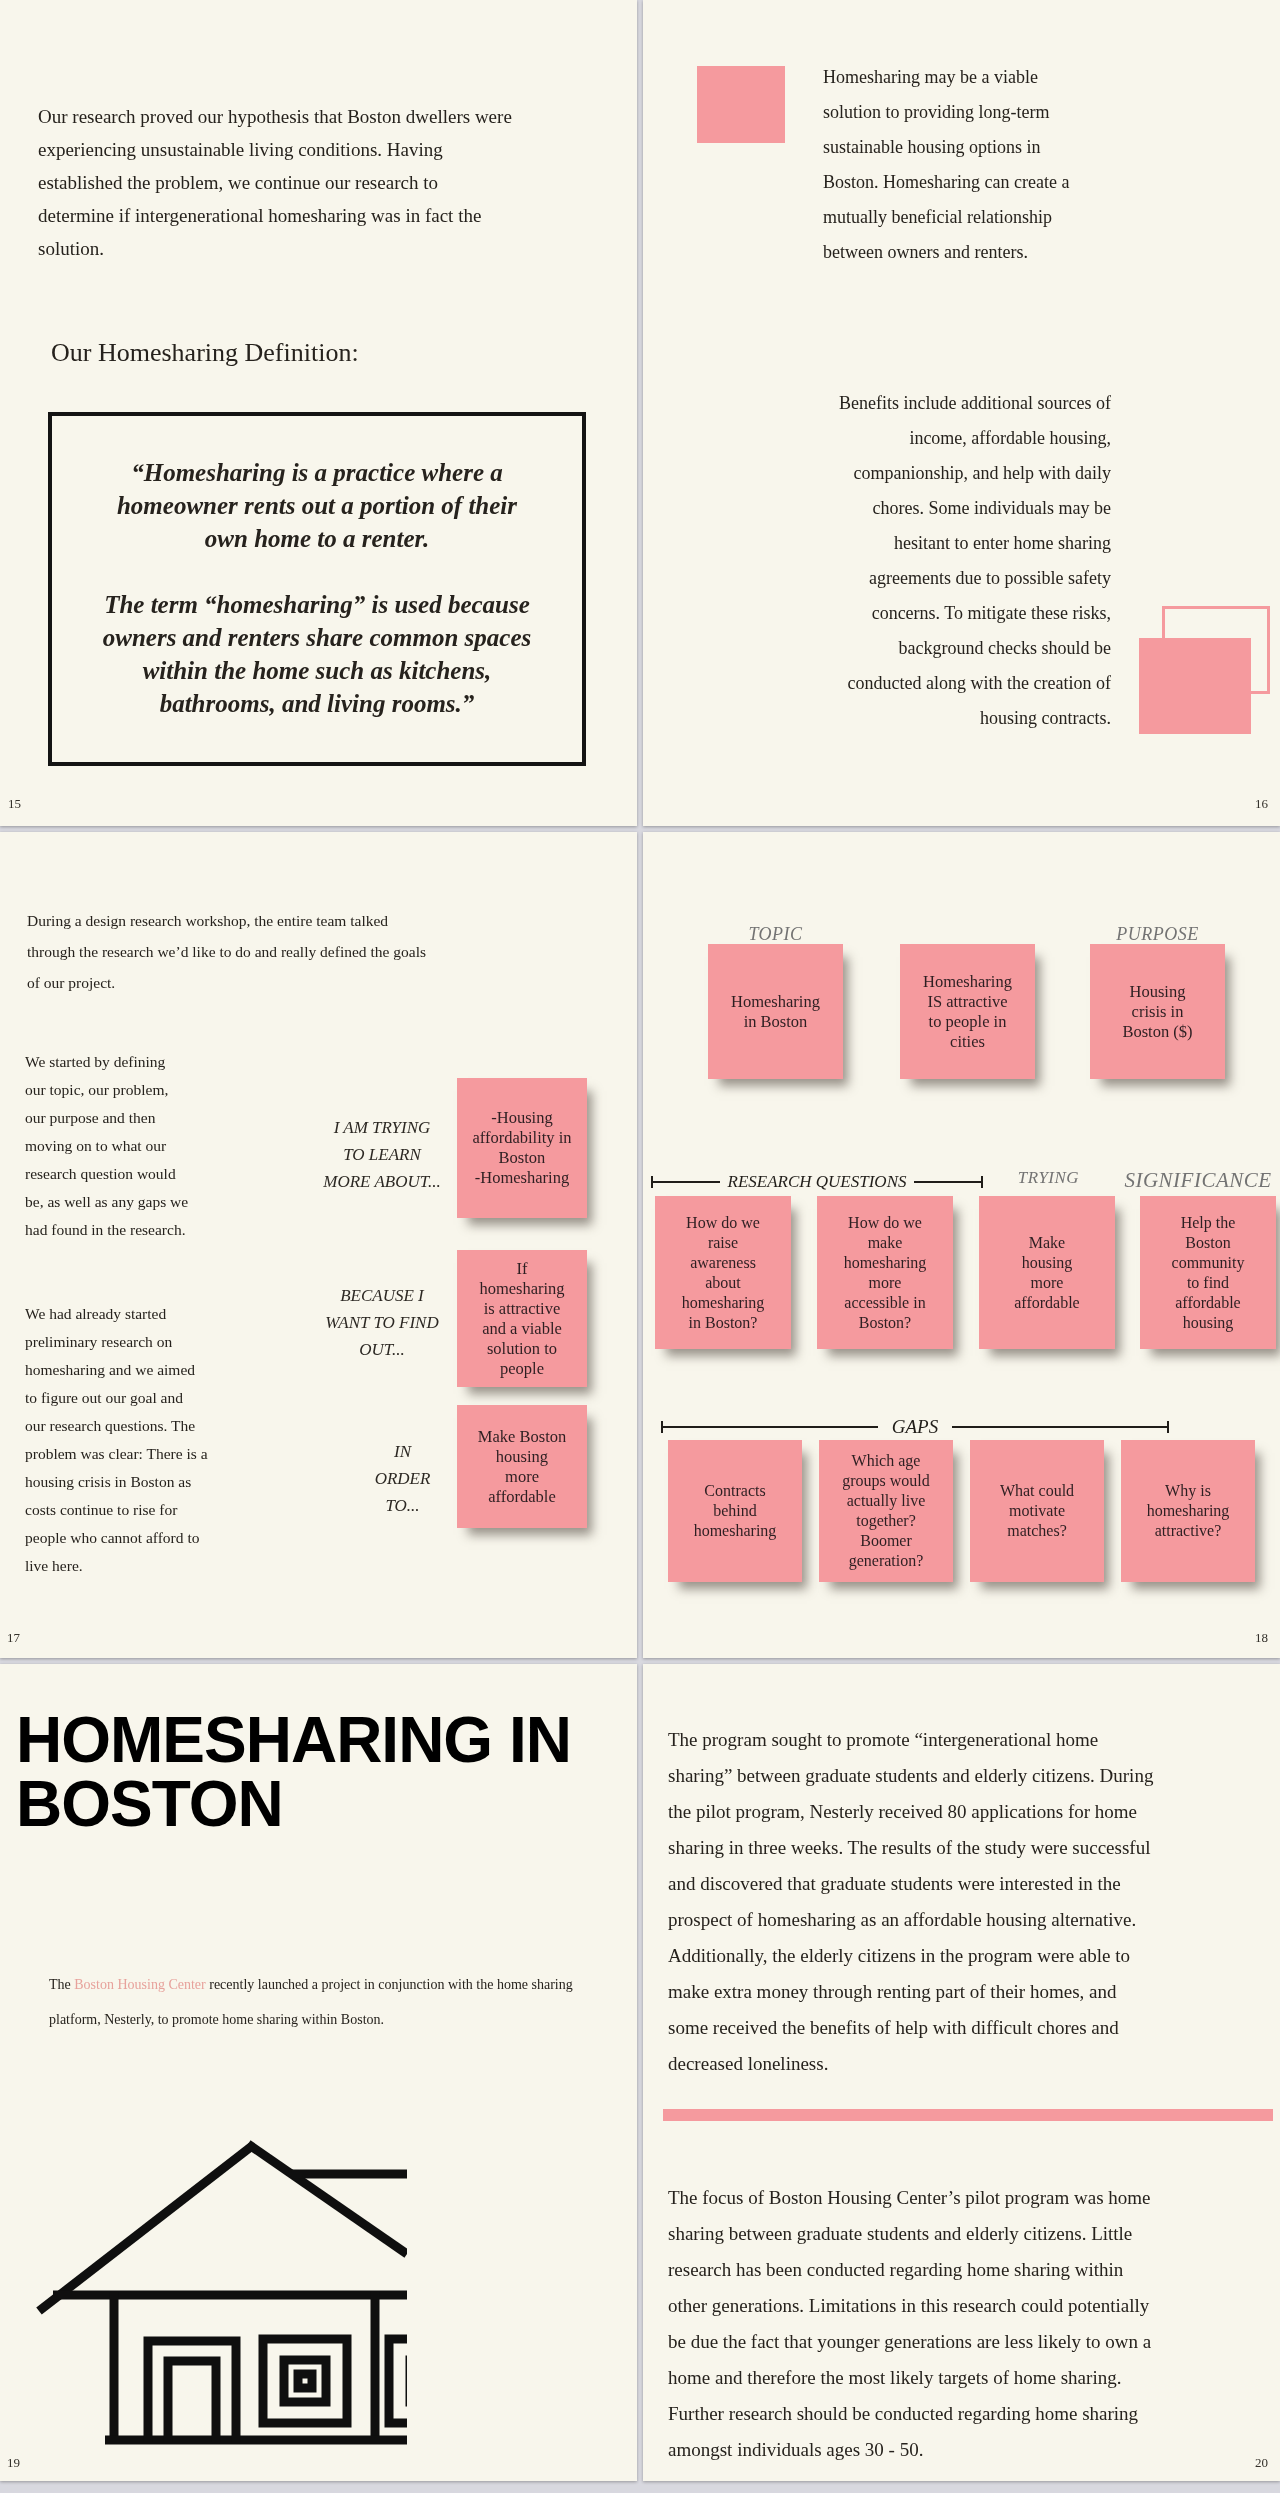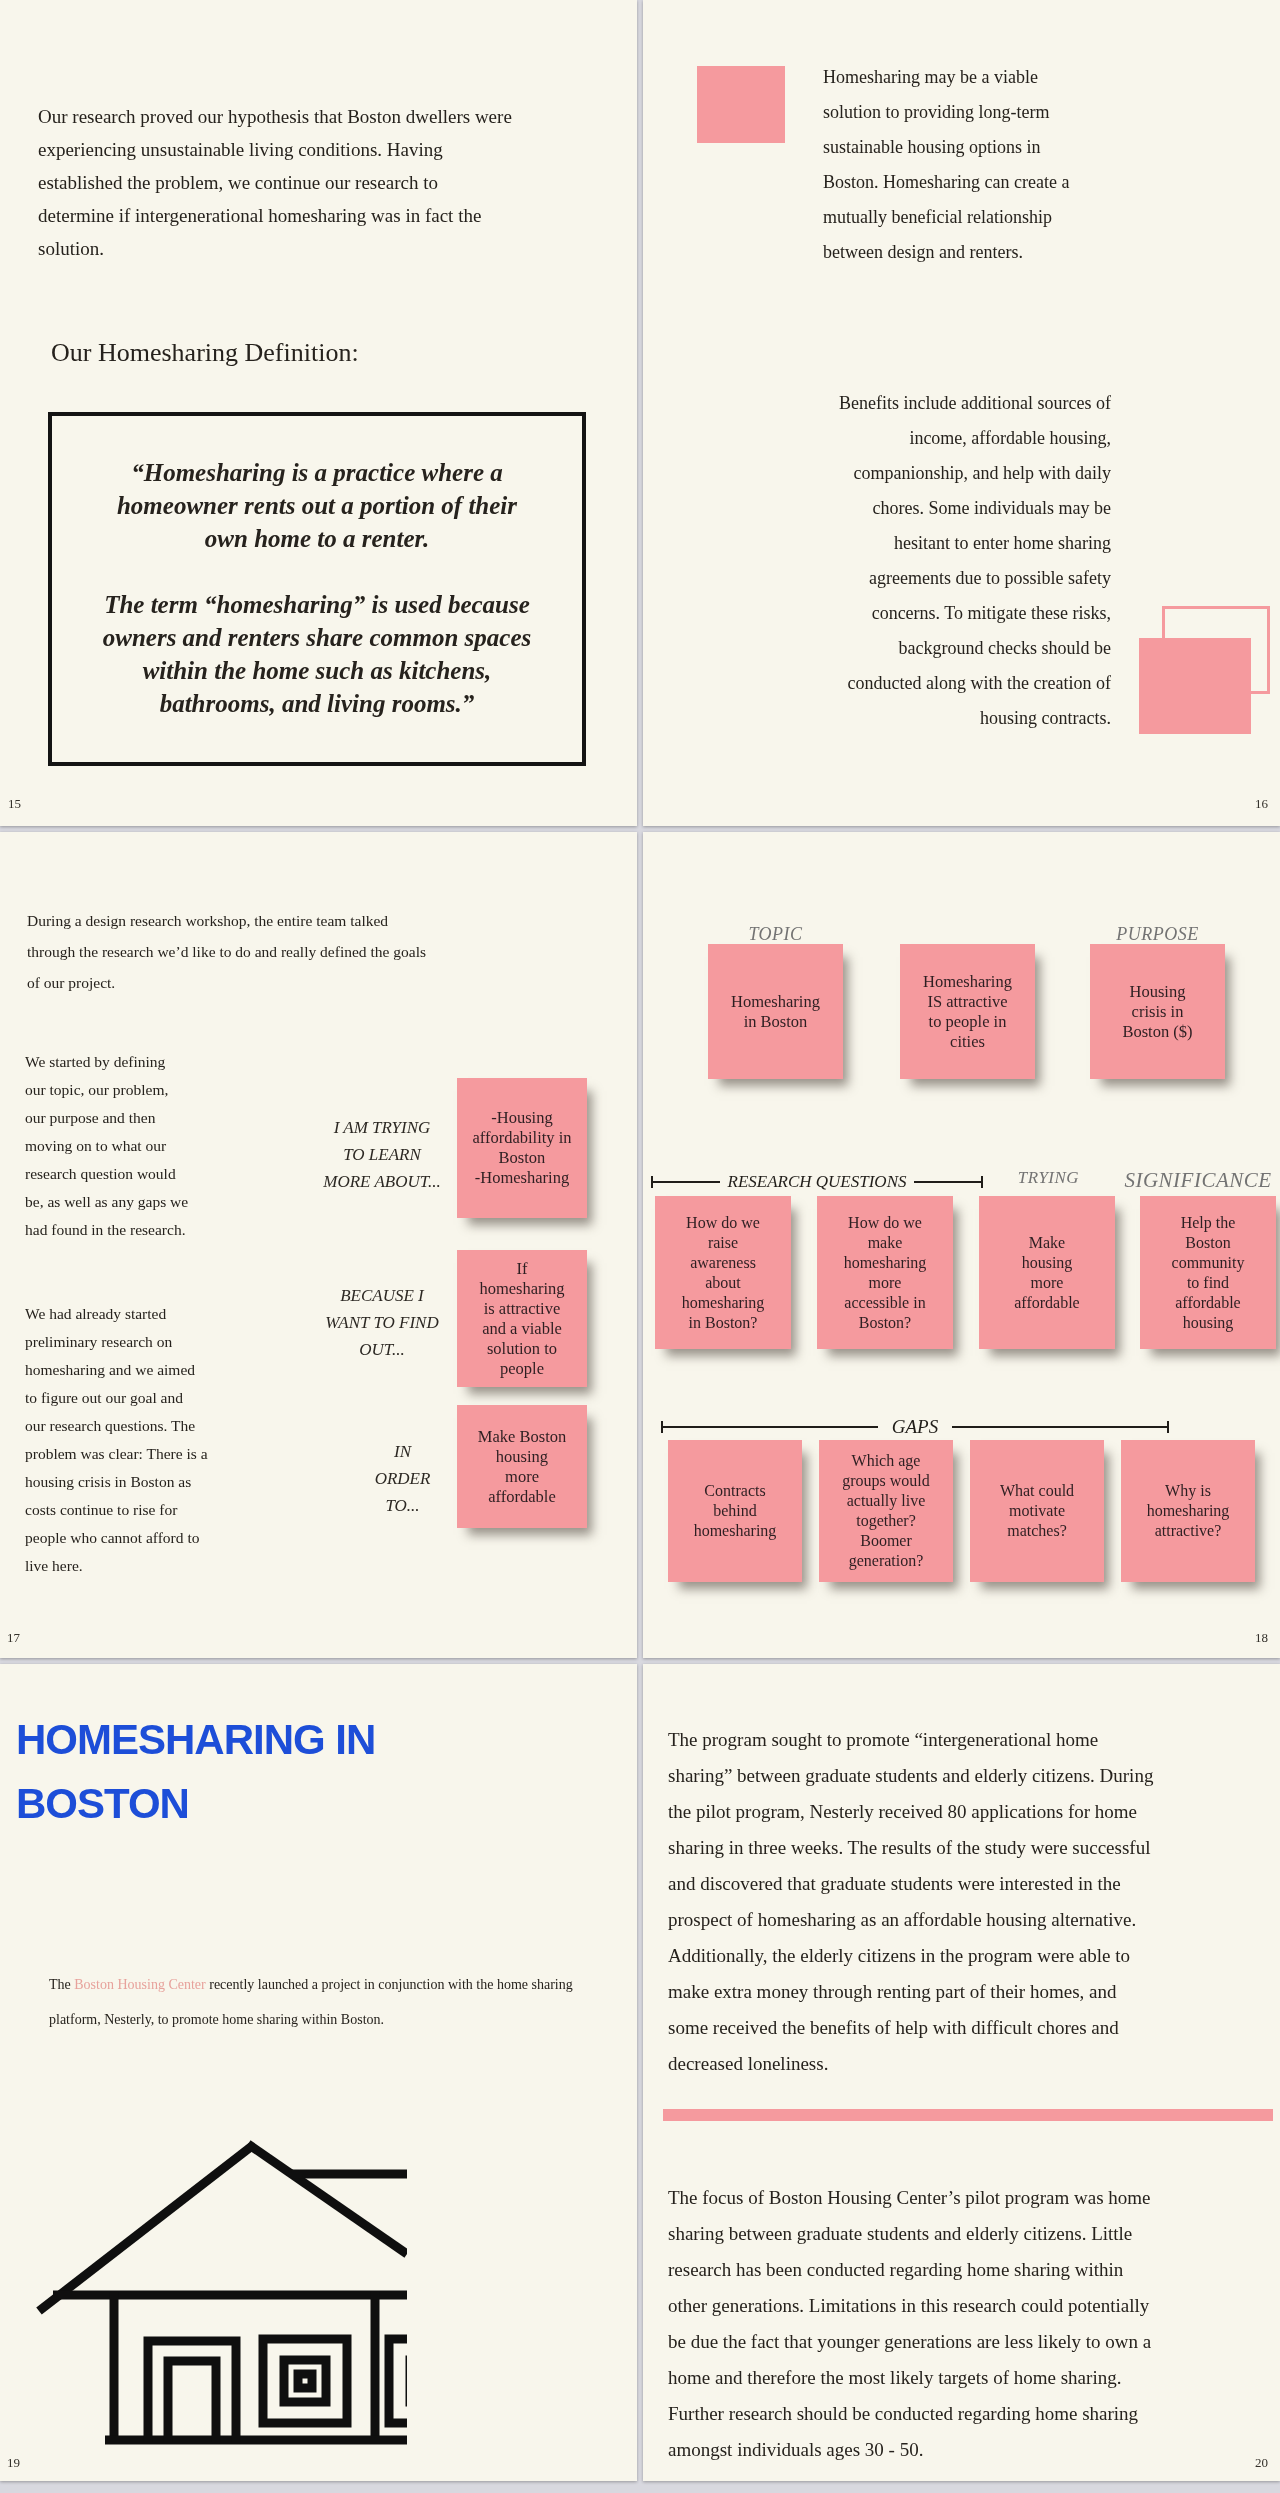--- a/index.html
+++ b/index.html
@@ -95,22 +95,22 @@
   .p18-r2a { left:12px; } .p18-r2b { left:174px; } .p18-r2c { left:336px; } .p18-r2d { left:497px; }
   .p18-gaps { left:18px; top:584px; width:508px; }
   .p18-gaps .blabel { font-size:19px; margin:0 14px; }
   .p18-r3 { top:608px; height:142px; width:134px; font-size:16px; }
   .p18-r3a { left:25px; } .p18-r3b { left:176px; } .p18-r3c { left:327px; } .p18-r3d { left:478px; }
 
   
   .p19-title {
     left:16px; top:44px; width:610px;
     font-family:"Liberation Sans","DejaVu Sans",sans-serif;
-    font-weight:700; font-size:42px; line-height:64px;
-    letter-spacing:-1px; color:#1d4ed8;
+    font-weight:700; font-size:64px; line-height:64px;
+    letter-spacing:-1px; color:#000000;
   }
   .p19-para { left:33px; top:303px; width:548px; font-size:14px; line-height:35px;margin-left:16px; }
   .link-pink { color:#e7a29c; }
   .p19-house { left:35px; top:470px; }
 
   
   .p20-para1 { left:25px; top:58px;  width:602px; font-size:19px; line-height:36px; }
   .p20-bar   { left:20px; top:445px; width:610px; height:12px; }
   .p20-para2 { left:25px; top:516px; width:602px; font-size:19px; line-height:36px; }
 </style>
@@ -138,21 +138,21 @@
     <div class="pagenum" style="left:8px; bottom:14px;">15</div>
   </div>
 
   <div class="page">
     <div class="abs pink p16-square1"></div>
     <div class="abs p16-para1 preline">Homesharing may be a viable
 solution to providing long-term
 sustainable housing options in
 Boston. Homesharing can create a
 mutually beneficial relationship
-between design and renters.</div>
+between owners and renters.</div>
     <div class="abs p16-para2 preline">Benefits include additional sources of
 income, affordable housing,
 companionship, and help with daily
 chores. Some individuals may be
 hesitant to enter home sharing
 agreements due to possible safety
 concerns. To mitigate these risks,
 background checks should be
 conducted along with the creation of
 housing contracts.</div>

